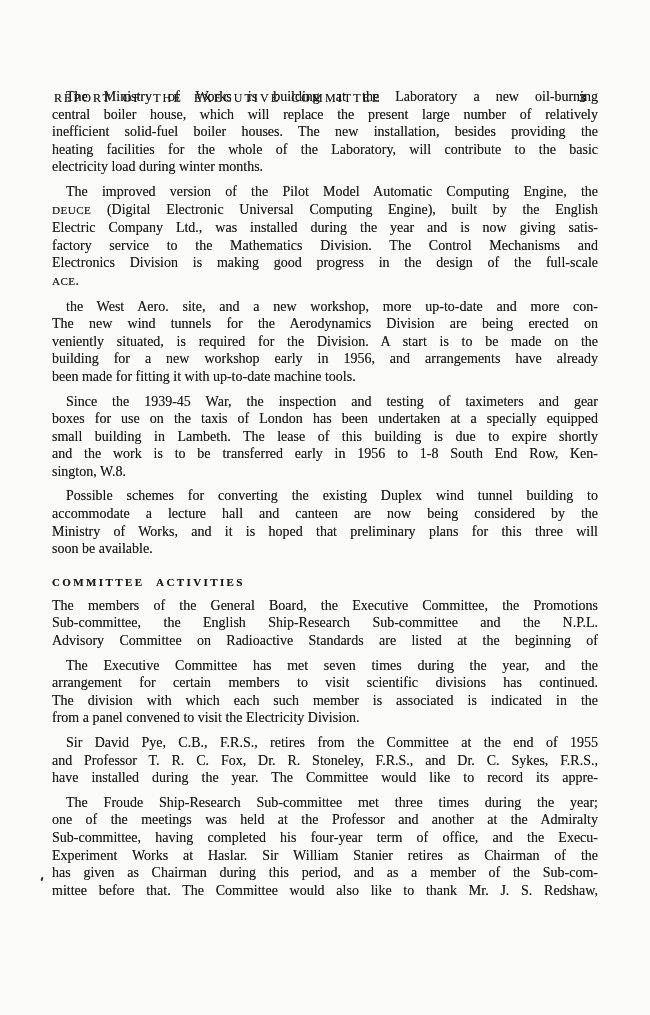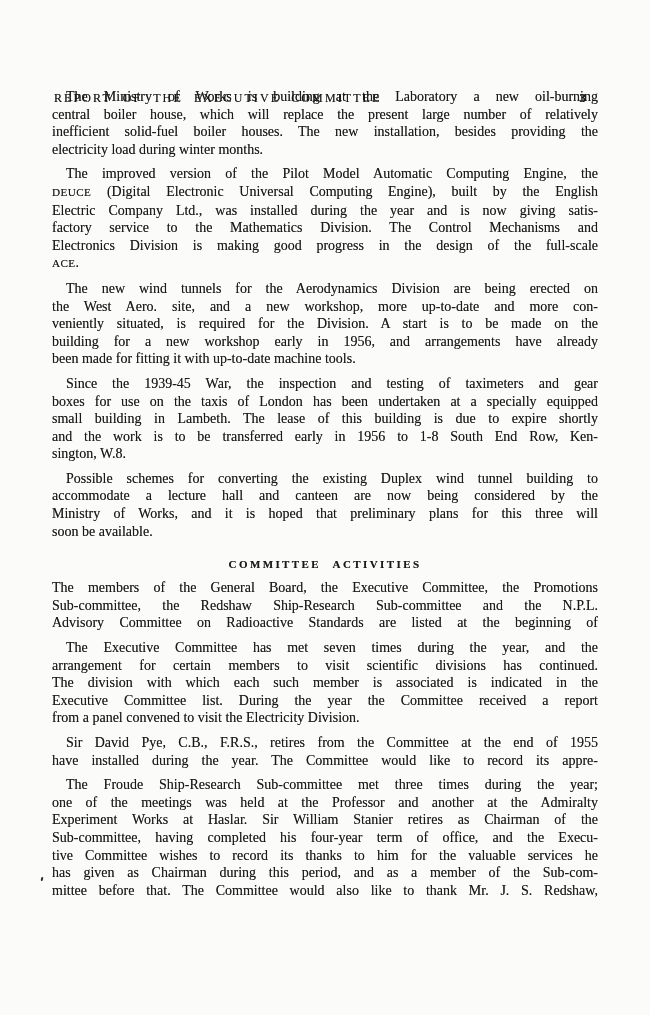--- a/index.html
+++ b/index.html
@@ -43,21 +43,20 @@
     text-shadow:0 0 .5px rgba(20,20,20,.55);
   }
   .doc-body > :first-child{margin-top:0;}
   .para.indent .line:first-child{text-indent:14px;}
   .line{text-align:justify;}
   .line.fill{text-align-last:justify;}
   .sc{font-size:.8em;letter-spacing:.4px;}
 
   .section-heading{
     margin:18px 0 9px 0;
-    text-align:center;
     font-size:11px;font-weight:700;
     letter-spacing:2.4px;word-spacing:7px;
     text-shadow:0 0 .6px rgba(20,20,20,.55);
   }
 
   
   .artifact-speck{
     position:absolute;left:41px;top:877px;
     width:2px;height:4px;background:#2e2e2e;
     border-radius:1px;transform:rotate(14deg);
@@ -71,73 +70,73 @@
   <div class="running-header">
     <span class="rh-title">REPORT OF THE EXECUTIVE COMMITTEE</span>
     <span class="rh-page">3</span>
   </div>
 
   <div class="doc-body" id="doc-body">
       <div class="para indent">
         <div class="line fill">The Ministry of Works is building at the Laboratory a new oil-burning</div>
         <div class="line fill">central boiler house, which will replace the present large number of relatively</div>
         <div class="line fill">inefficient solid-fuel boiler houses. The new installation, besides providing the</div>
+        <div class="line fill">heating facilities for the whole of the Laboratory, will contribute to the basic</div>
         <div class="line">electricity load during winter months.</div>
       </div>
       <div class="para indent">
         <div class="line fill">The improved version of the Pilot Model Automatic Computing Engine, the</div>
         <div class="line fill"><span class="sc">DEUCE</span> (Digital Electronic Universal Computing Engine), built by the English</div>
         <div class="line fill">Electric Company Ltd., was installed during the year and is now giving satis-</div>
         <div class="line fill">factory service to the Mathematics Division. The Control Mechanisms and</div>
         <div class="line fill">Electronics Division is making good progress in the design of the full-scale</div>
         <div class="line"><span class="sc">ACE</span>.</div>
       </div>
       <div class="para indent">
+        <div class="line fill">the West Aero. site, and a new workshop, more up-to-date and more con-</div>
         <div class="line fill">The new wind tunnels for the Aerodynamics Division are being erected on</div>
-        <div class="line fill">the West Aero. site, and a new workshop, more up-to-date and more con-</div>
         <div class="line fill">veniently situated, is required for the Division. A start is to be made on the</div>
         <div class="line fill">building for a new workshop early in 1956, and arrangements have already</div>
         <div class="line">been made for fitting it with up-to-date machine tools.</div>
       </div>
       <div class="para indent">
         <div class="line fill">Since the 1939-45 War, the inspection and testing of taximeters and gear</div>
         <div class="line fill">boxes for use on the taxis of London has been undertaken at a specially equipped</div>
         <div class="line fill">small building in Lambeth. The lease of this building is due to expire shortly</div>
         <div class="line fill">and the work is to be transferred early in 1956 to 1-8 South End Row, Ken-</div>
         <div class="line">sington, W.8.</div>
       </div>
       <div class="para indent">
         <div class="line fill">Possible schemes for converting the existing Duplex wind tunnel building to</div>
         <div class="line fill">accommodate a lecture hall and canteen are now being considered by the</div>
         <div class="line fill">Ministry of Works, and it is hoped that preliminary plans for this three will</div>
         <div class="line">soon be available.</div>
       </div>
       <div class="section-heading">COMMITTEE ACTIVITIES</div>
       <div class="para">
         <div class="line fill">The members of the General Board, the Executive Committee, the Promotions</div>
-        <div class="line fill">Sub-committee, the Redshaw Ship-Research Sub-committee and the N.P.L.</div>
+        <div class="line fill">Sub-committee, the English Ship-Research Sub-committee and the N.P.L.</div>
         <div class="line fill">Advisory Committee on Radioactive Standards are listed at the beginning of</div>
       </div>
       <div class="para indent">
         <div class="line fill">The Executive Committee has met seven times during the year, and the</div>
         <div class="line fill">arrangement for certain members to visit scientific divisions has continued.</div>
         <div class="line fill">The division with which each such member is associated is indicated in the</div>
-        <div class="line fill">Executive Committee list. During the year the Committee received a report</div>
         <div class="line">from a panel convened to visit the Electricity Division.</div>
       </div>
       <div class="para indent">
         <div class="line fill">Sir David Pye, C.B., F.R.S., retires from the Committee at the end of 1955</div>
+        <div class="line fill">and Professor T. R. C. Fox, Dr. R. Stoneley, F.R.S., and Dr. C. Sykes, F.R.S.,</div>
         <div class="line fill">have installed during the year. The Committee would like to record its appre-</div>
       </div>
       <div class="para indent">
         <div class="line fill">The Froude Ship-Research Sub-committee met three times during the year;</div>
         <div class="line fill">one of the meetings was held at the Professor and another at the Admiralty</div>
+        <div class="line fill">Sub-committee, having completed his four-year term of office, and the Execu-</div>
         <div class="line fill">Experiment Works at Haslar. Sir William Stanier retires as Chairman of the</div>
-        <div class="line fill">Sub-committee, having completed his four-year term of office, and the Execu-</div>
-        <div class="line fill">tive Committee wishes to record its thanks to him for the valuable services he</div>
         <div class="line fill">has given as Chairman during this period, and as a member of the Sub-com-</div>
         <div class="line fill">mittee before that. The Committee would also like to thank Mr. J. S. Redshaw,</div>
       </div>
     </div>
 
   <div class="artifact-speck"></div>
 
 </div>
 
 </body></html>

